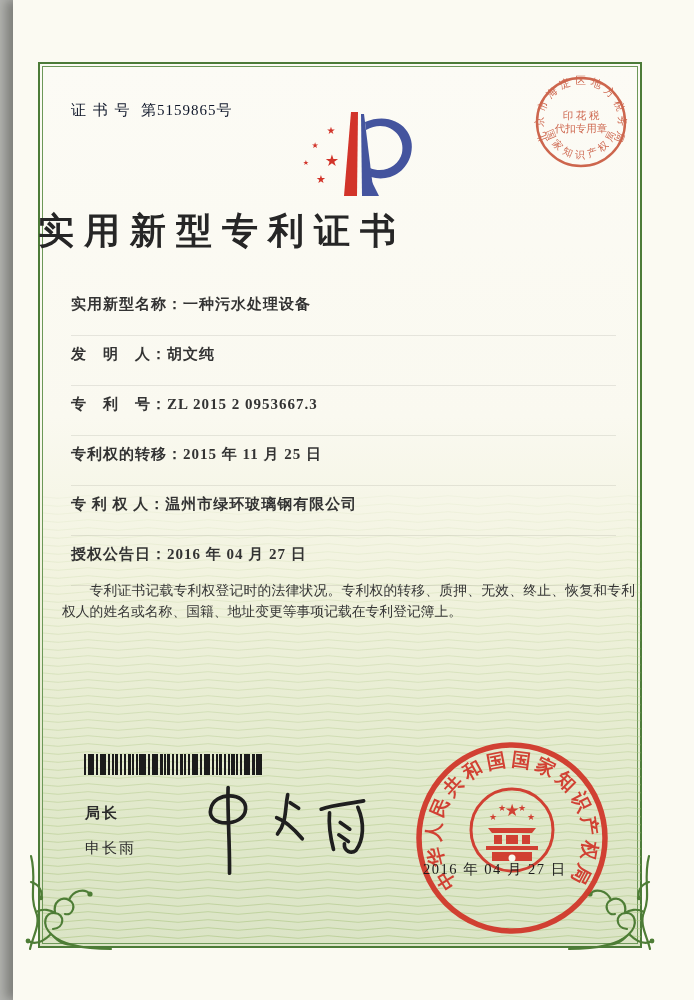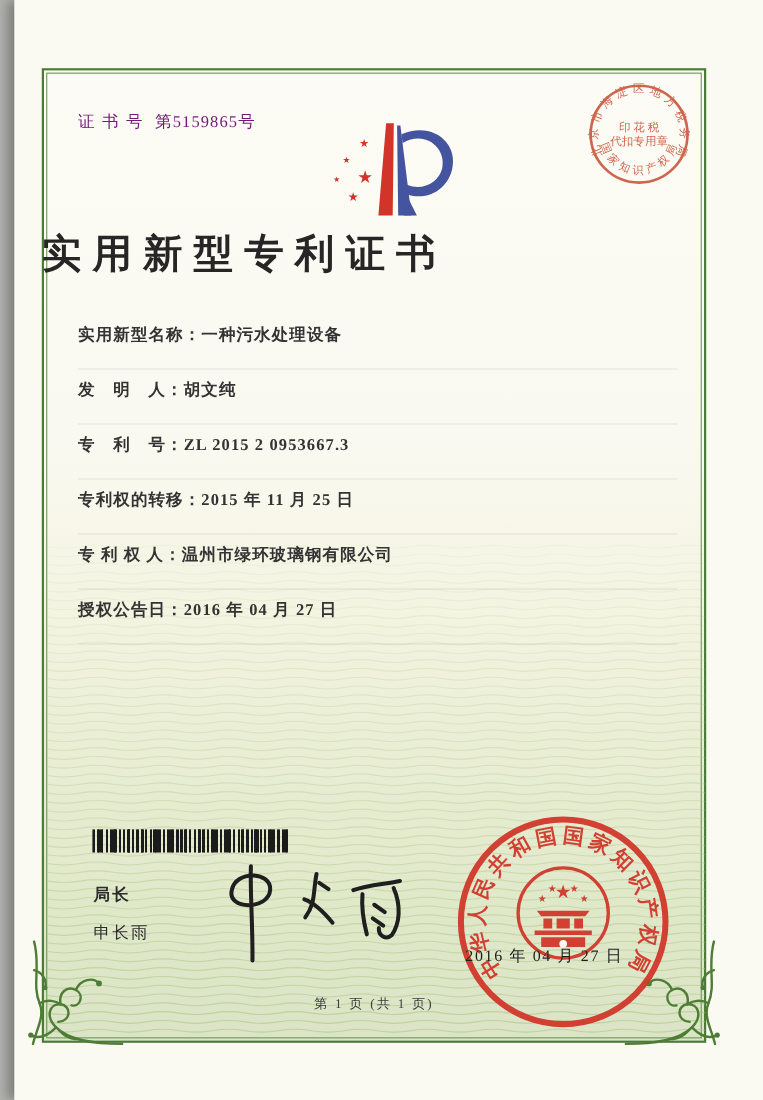--- a/index.html
+++ b/index.html
@@ -6,21 +6,21 @@
     background:#b3b4b0;font-family:"Liberation Serif","DejaVu Serif",serif;}
   .paper{position:absolute;left:13px;top:0;width:681px;height:1000px;
     background:#fbfaf2;box-shadow:-7px 0 10px rgba(60,60,55,.45);}
   .frame{position:absolute;left:25px;top:62px;width:604px;height:886px;
     border:2.5px solid #4c7b38;box-sizing:border-box;
     background:linear-gradient(180deg,#fcfbf5 0%,#faf9f0 40%,#f2f3df 58%,#e8edd3 72%,#e0e8ca 86%,#dbe4c6 100%);}
   .frame::before{content:"";position:absolute;inset:2px;border:1px solid #6d9858;pointer-events:none;}
   #waves{position:absolute;inset:3px;width:598px;height:880px;z-index:1;}
   .flourish{position:absolute;width:92px;height:102px;z-index:3;}
   .flourish.right{transform:scaleX(-1);}
-  .cert-no{position:absolute;left:58px;top:101px;font-size:15px;color:#701a75;
+  .cert-no{position:absolute;left:58px;top:101px;font-size:15px;color:#0f172a;
     letter-spacing:1.5px;z-index:4;}
   .cert-no .num{margin-left:10px;letter-spacing:1px;}
   .logo{position:absolute;left:262px;top:108px;width:160px;height:98px;z-index:4;}
   .title{position:absolute;left:25px;top:207px;width:604px;text-align:left;
     font-size:36px;font-weight:600;color:#262626;letter-spacing:10px;z-index:4;}
   .fields{position:absolute;left:58px;top:286px;width:545px;z-index:4;}
   .field-row{height:50px;box-sizing:border-box;padding-top:9px;font-size:15px;
     color:#333;letter-spacing:1px;border-bottom:1px solid rgba(105,105,90,.14);font-weight:bold;}
   .paras{position:absolute;left:49px;top:581px;width:573px;z-index:4;
     font-size:13.8px;line-height:20.8px;color:#353535;text-align:justify;}
@@ -181,20 +181,21 @@
     </div>
     <div class="field-row">
       <span>专 利 权 人：</span><span>温州市绿环玻璃钢有限公司</span>
     </div>
     <div class="field-row">
       <span>授权公告日：</span><span>2016 年 04 月 27 日</span>
     </div>
   </div>
 
   <div class="paras">
+    <p>专利证书记载专利权登记时的法律状况。专利权的转移、质押、无效、终止、恢复和专利权人的姓名或名称、国籍、地址变更等事项记载在专利登记簿上。</p>
   </div>
 
   <div class="barcode"></div>
 
   <div class="signer-title">局长</div>
   <div class="signer-name">申长雨</div>
 
   <svg class="signature" viewBox="0 0 200 100" fill="none" stroke="#1f1f1f" stroke-width="3.6" stroke-linecap="round">
     <path d="M38,8 C36,30 37,58 35,92"></path>
     <path d="M20,28 C14,46 52,48 54,30 C56,13 24,11 20,28"></path>
@@ -242,15 +243,14 @@
     <text font-size="10.5" fill="#c75237">
       <textPath href="#tsTop" startOffset="0" textLength="158" lengthAdjust="spacing">北京市海淀区地方税务局</textPath>
     </text>
     <text x="50" y="47" font-size="10.5" fill="#c75237" text-anchor="middle">印 花 税</text>
     <text x="50" y="60" font-size="10.5" fill="#c75237" text-anchor="middle">代扣专用章</text>
     <text font-size="10" fill="#c75237">
       <textPath href="#tsBot" startOffset="0" textLength="92" lengthAdjust="spacing">国家知识产权局</textPath>
     </text>
   </svg>
 
-  <div class="footer">第 1 页 (共 1 页)</div>
 
 </div>
 
 </body></html>

